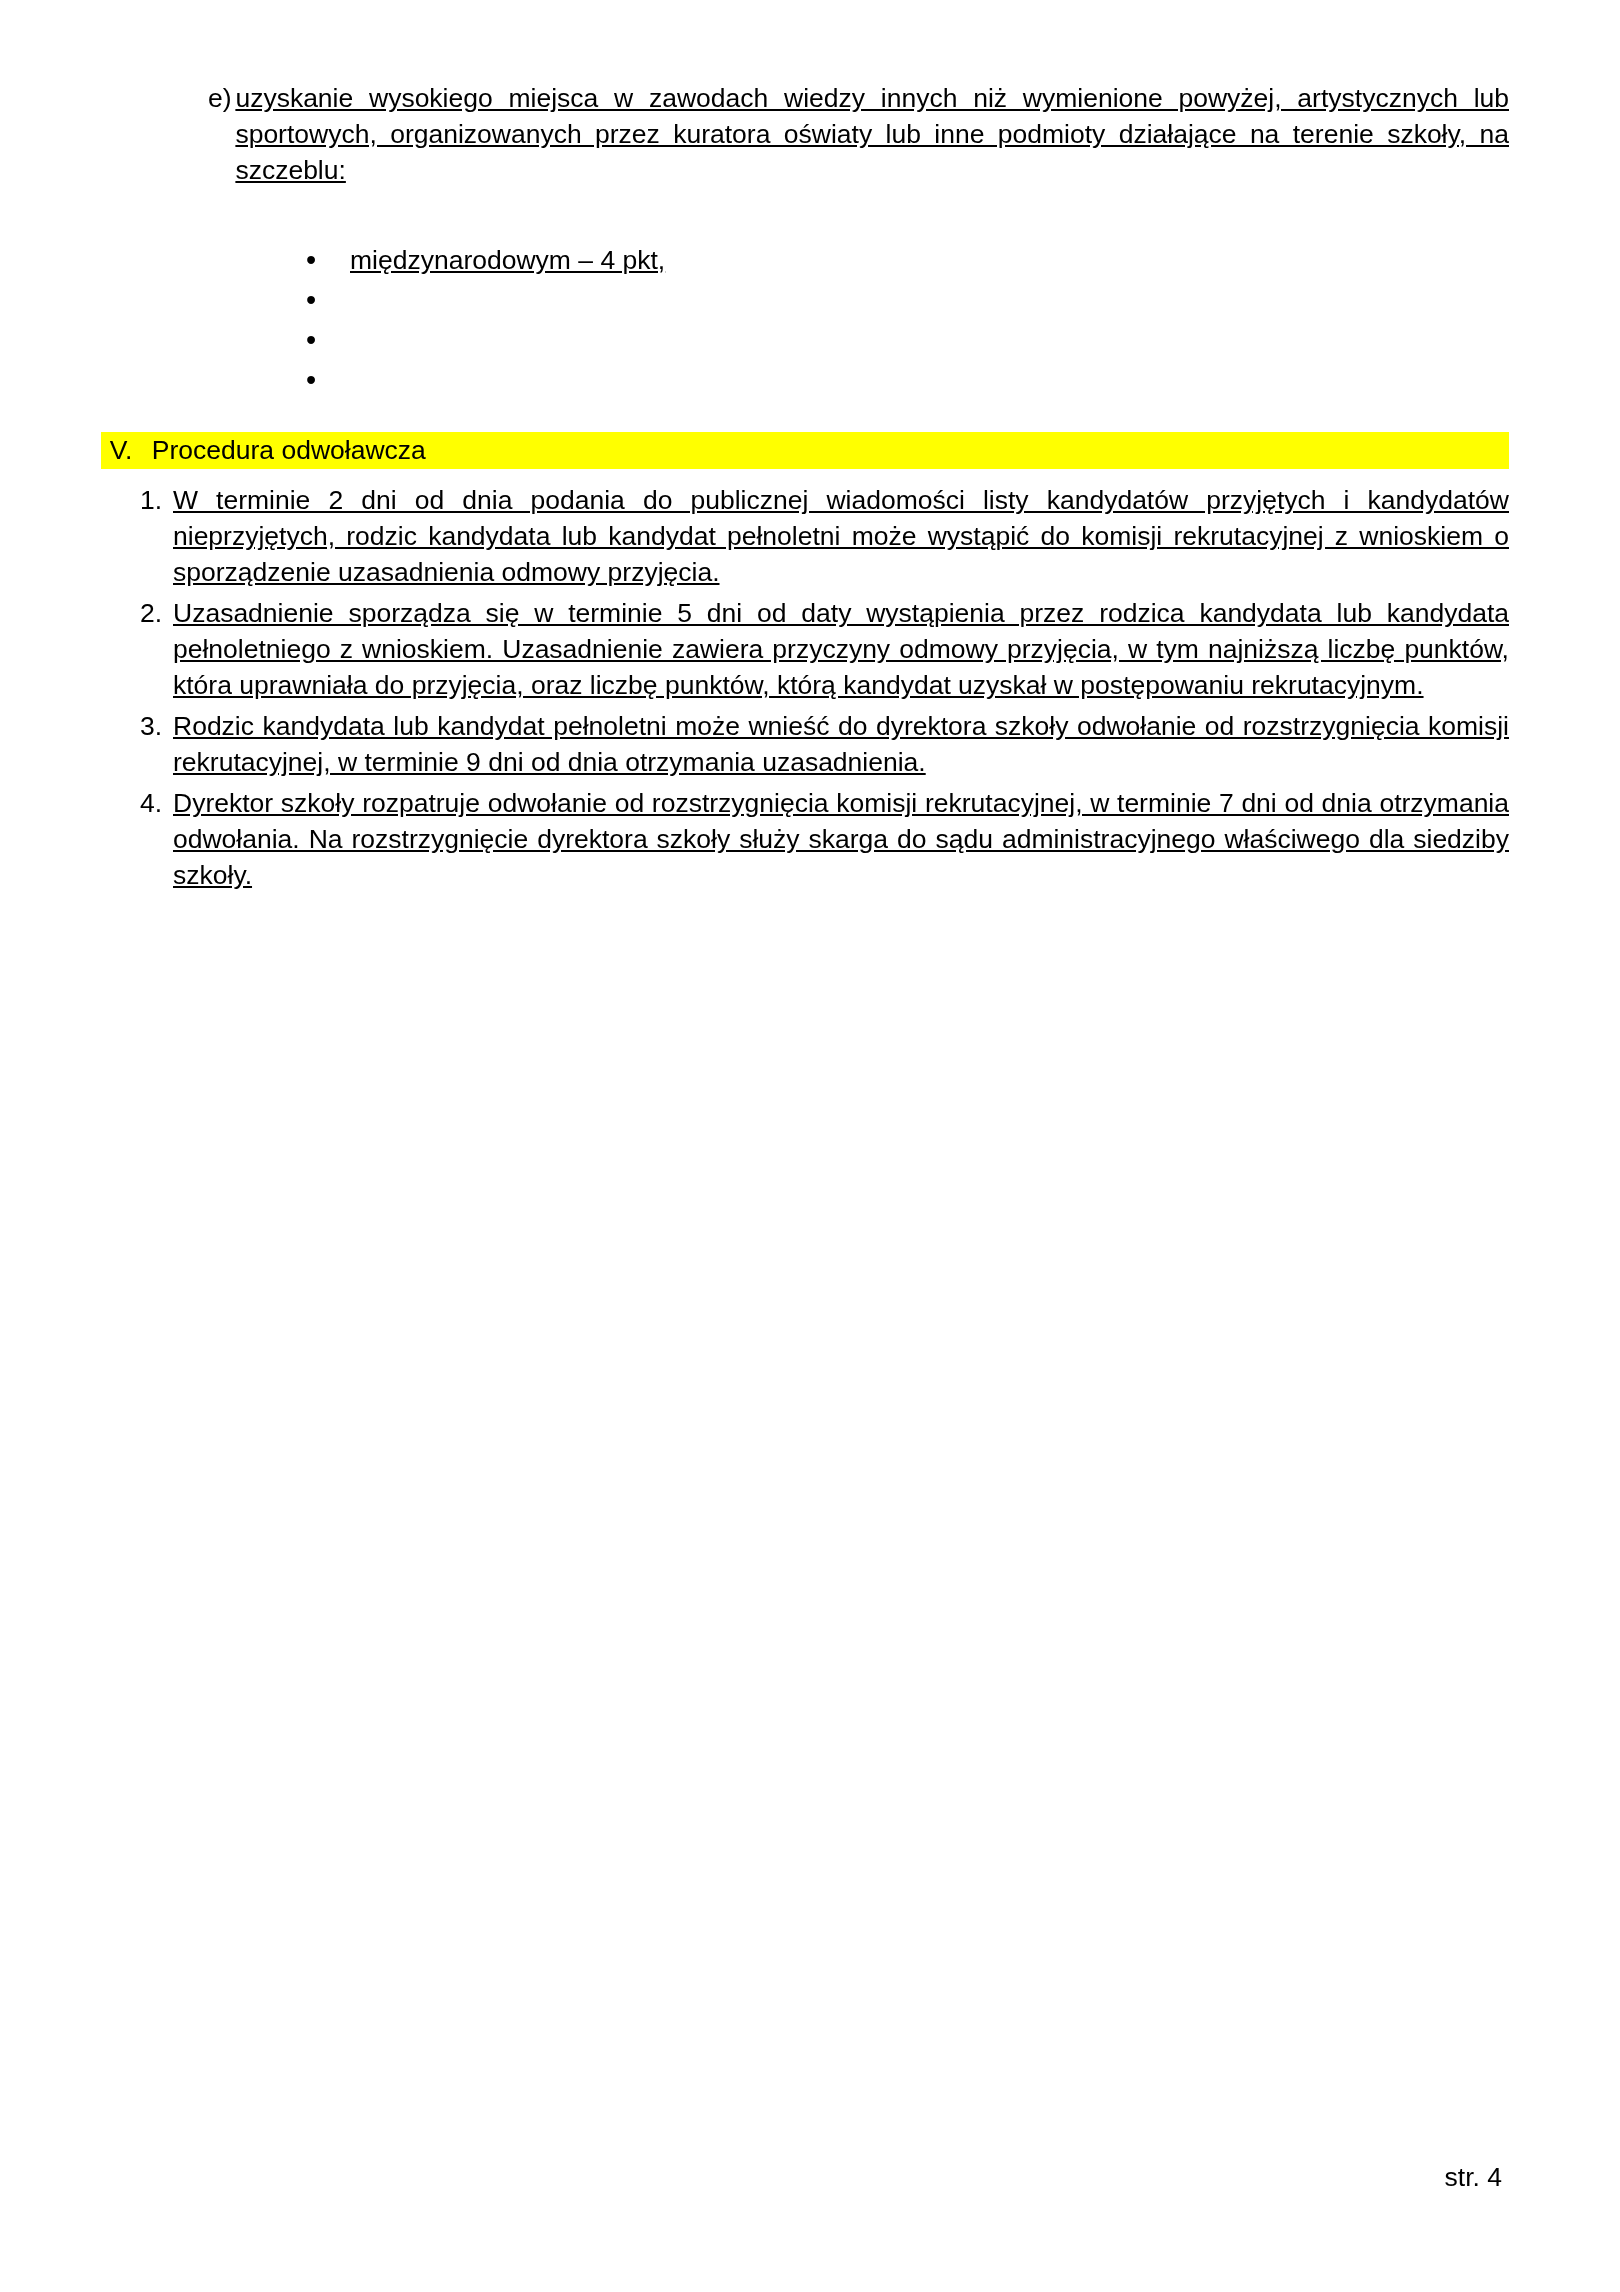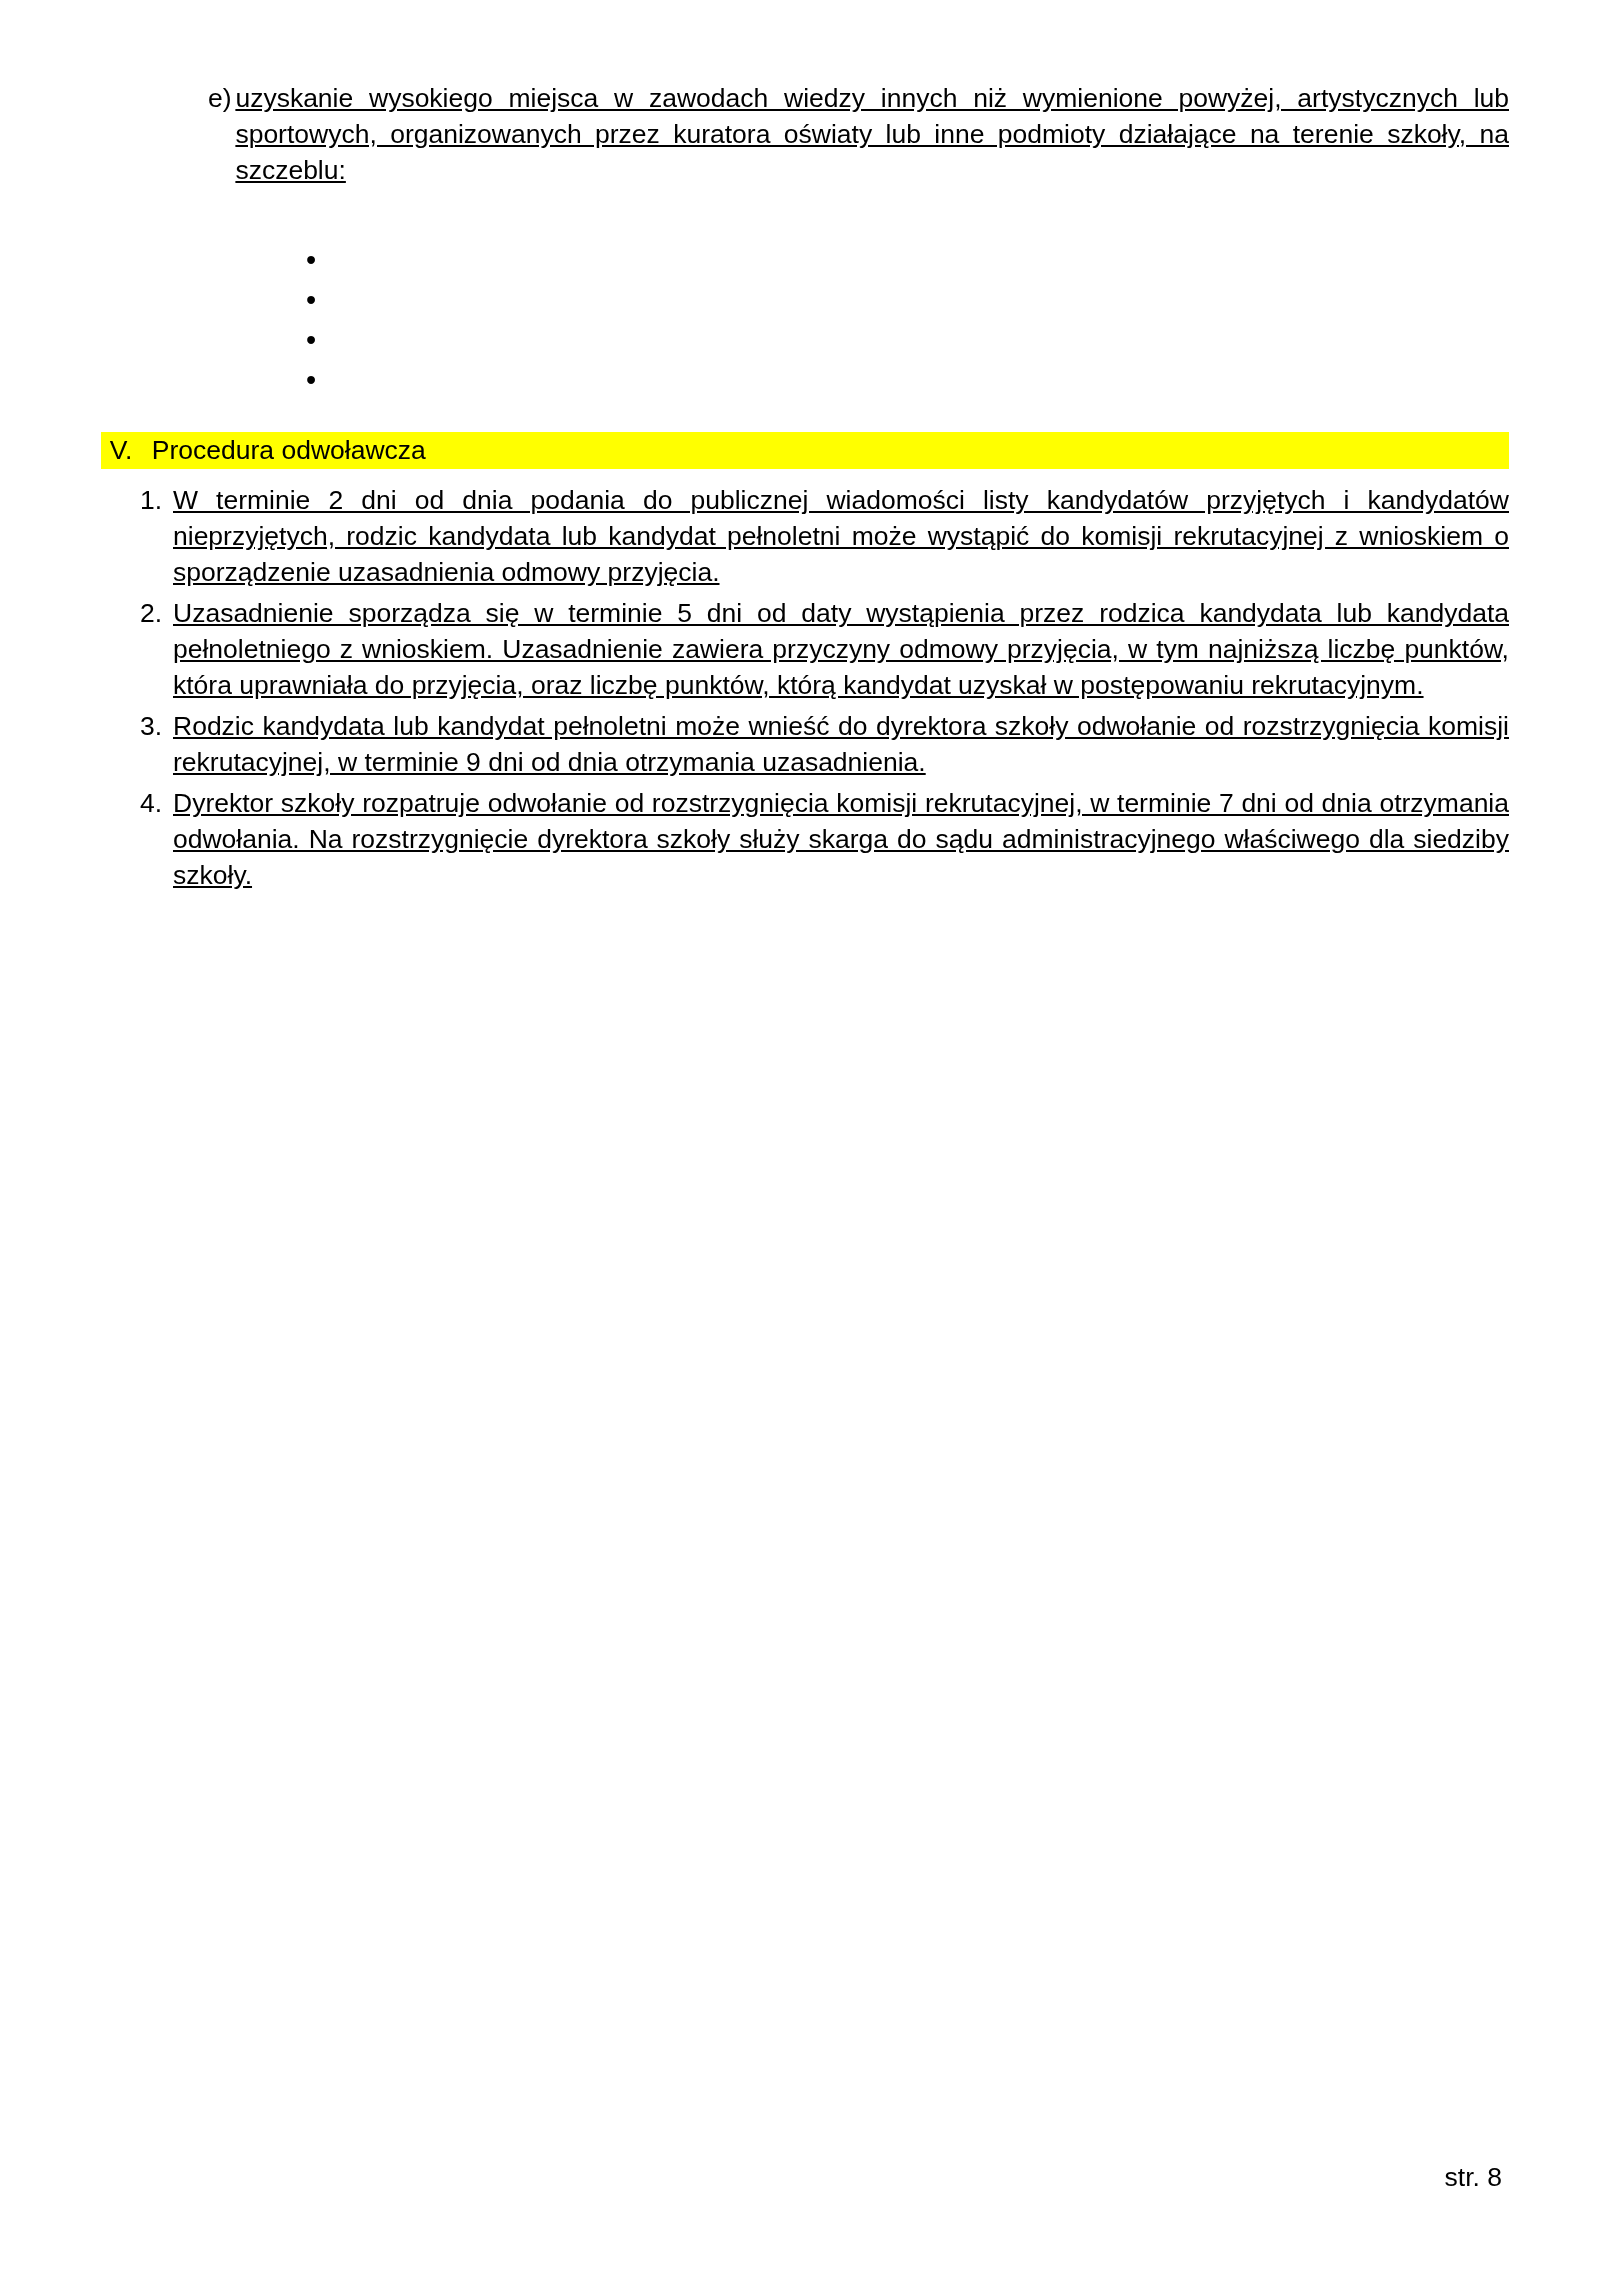--- a/index.html
+++ b/index.html
@@ -65,20 +65,21 @@
   <div class="content">
 
     <div class="item-e">
       <span class="marker">e)</span>
       <div class="para">uzyskanie wysokiego miejsca w zawodach wiedzy innych niż wymienione powyżej, artystycznych lub sportowych, organizowanych przez kuratora oświaty lub inne podmioty działające na terenie szkoły, na szczeblu:</div>
     </div>
 
     <div class="bullets">
       <div class="bullet-row">
         <span class="bullet-glyph">•</span>
+        <div class="para">międzynarodowym – 4 pkt,</div>
       </div>
       <div class="bullet-row">
         <span class="bullet-glyph">•</span>
       </div>
       <div class="bullet-row">
         <span class="bullet-glyph">•</span>
       </div>
       <div class="bullet-row">
         <span class="bullet-glyph">•</span>
       </div>
@@ -103,15 +104,15 @@
         <div class="para">Rodzic kandydata lub kandydat pełnoletni może wnieść do dyrektora szkoły odwołanie od rozstrzygnięcia komisji rekrutacyjnej, w terminie 9 dni od dnia otrzymania uzasadnienia.</div>
       </div>
       <div class="num-item">
         <span class="num">4.</span>
         <div class="para">Dyrektor szkoły rozpatruje odwołanie od rozstrzygnięcia komisji rekrutacyjnej, w terminie 7 dni od dnia otrzymania odwołania. Na rozstrzygnięcie dyrektora szkoły służy skarga do sądu administracyjnego właściwego dla siedziby szkoły.</div>
       </div>
     </div>
 
   </div>
 
-  <div class="footer">str. 8</div>
+  <div class="footer">str. 4</div>
 </div>
 
 
 </body></html>

